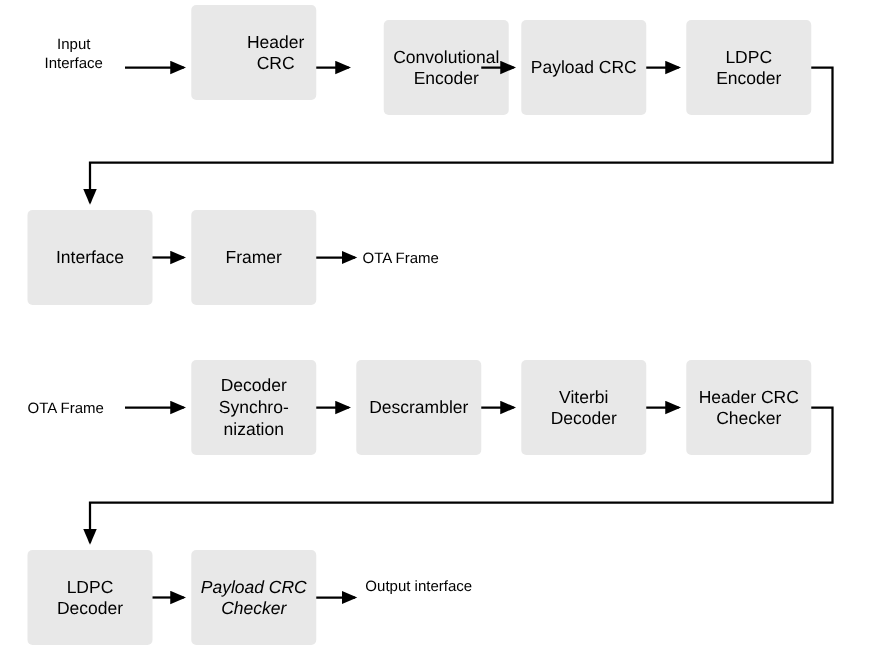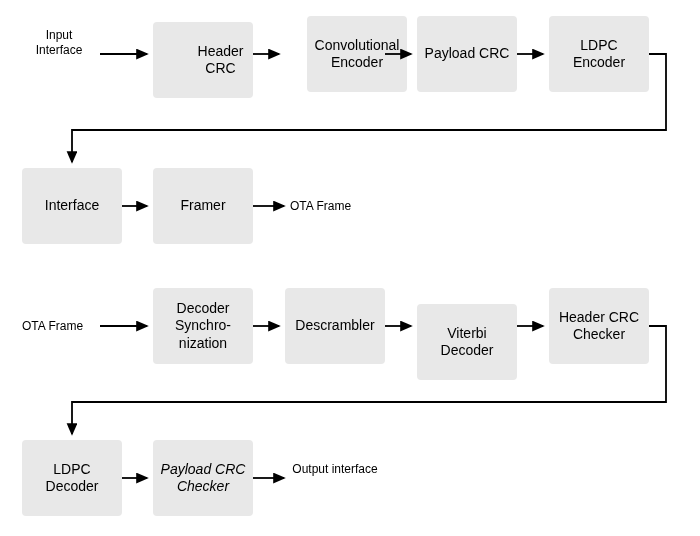--- a/index.html
+++ b/index.html
@@ -10,33 +10,33 @@
   .label{position:absolute;font-size:12px;text-align:center;line-height:1.25;}
   svg.arrows{position:absolute;left:0;top:0;width:700px;height:536px;pointer-events:none;}
   svg .a{stroke:#000;stroke-width:1.8;fill:none;marker-end:url(#ah);}
 </style>
 </head>
 <body>
 
 <div class="canvas">
 
   <div class="label" style="left:24px;top:28px;width:70px;">Input Interface</div>
-  <div class="box" style="left:153px;top:22px;padding-left:39px;">Header CRC</div>
+  <div class="box" style="left:153px;top:4px;padding-left:39px;">Header CRC</div>
   <div class="box" style="left:275px;top:16px;margin-left:32px;">Convolutional Encoder</div>
   <div class="box" style="left:549px;top:16px;">LDPC Encoder</div>
   <div class="box" style="left:417px;top:16px;">Payload CRC</div>
 
   <div class="box" style="left:22px;top:168px;">Interface</div>
   <div class="box" style="left:153px;top:168px;">Framer</div>
   <div class="label" style="left:290px;top:199px;width:90px;text-align:left;">OTA Frame</div>
 
   <div class="label" style="left:22px;top:319px;width:85px;text-align:left;">OTA Frame</div>
   <div class="box" style="left:153px;top:288px;">Decoder Synchro‐nization</div>
   <div class="box" style="left:285px;top:288px;">Descrambler</div>
-  <div class="box" style="left:417px;top:288px;margin-top:16px;">Viterbi Decoder</div>
+  <div class="box" style="left:417px;top:288px;">Viterbi Decoder</div>
   <div class="box" style="left:549px;top:288px;">Header CRC Checker</div>
 
   <div class="box" style="left:22px;top:440px;">LDPC Decoder</div>
   <div class="box" style="left:153px;top:440px;font-style:italic;">Payload CRC Checker</div>
   <div class="label" style="left:290px;top:462px;width:90px;text-align:center;">Output interface</div>
 
   <svg class="arrows">
     <defs>
       <marker id="ah" markerWidth="8" markerHeight="8" refX="6" refY="3" orient="auto">
         <path d="M0,0 L7,3 L0,6 Z" fill="#000"></path>

